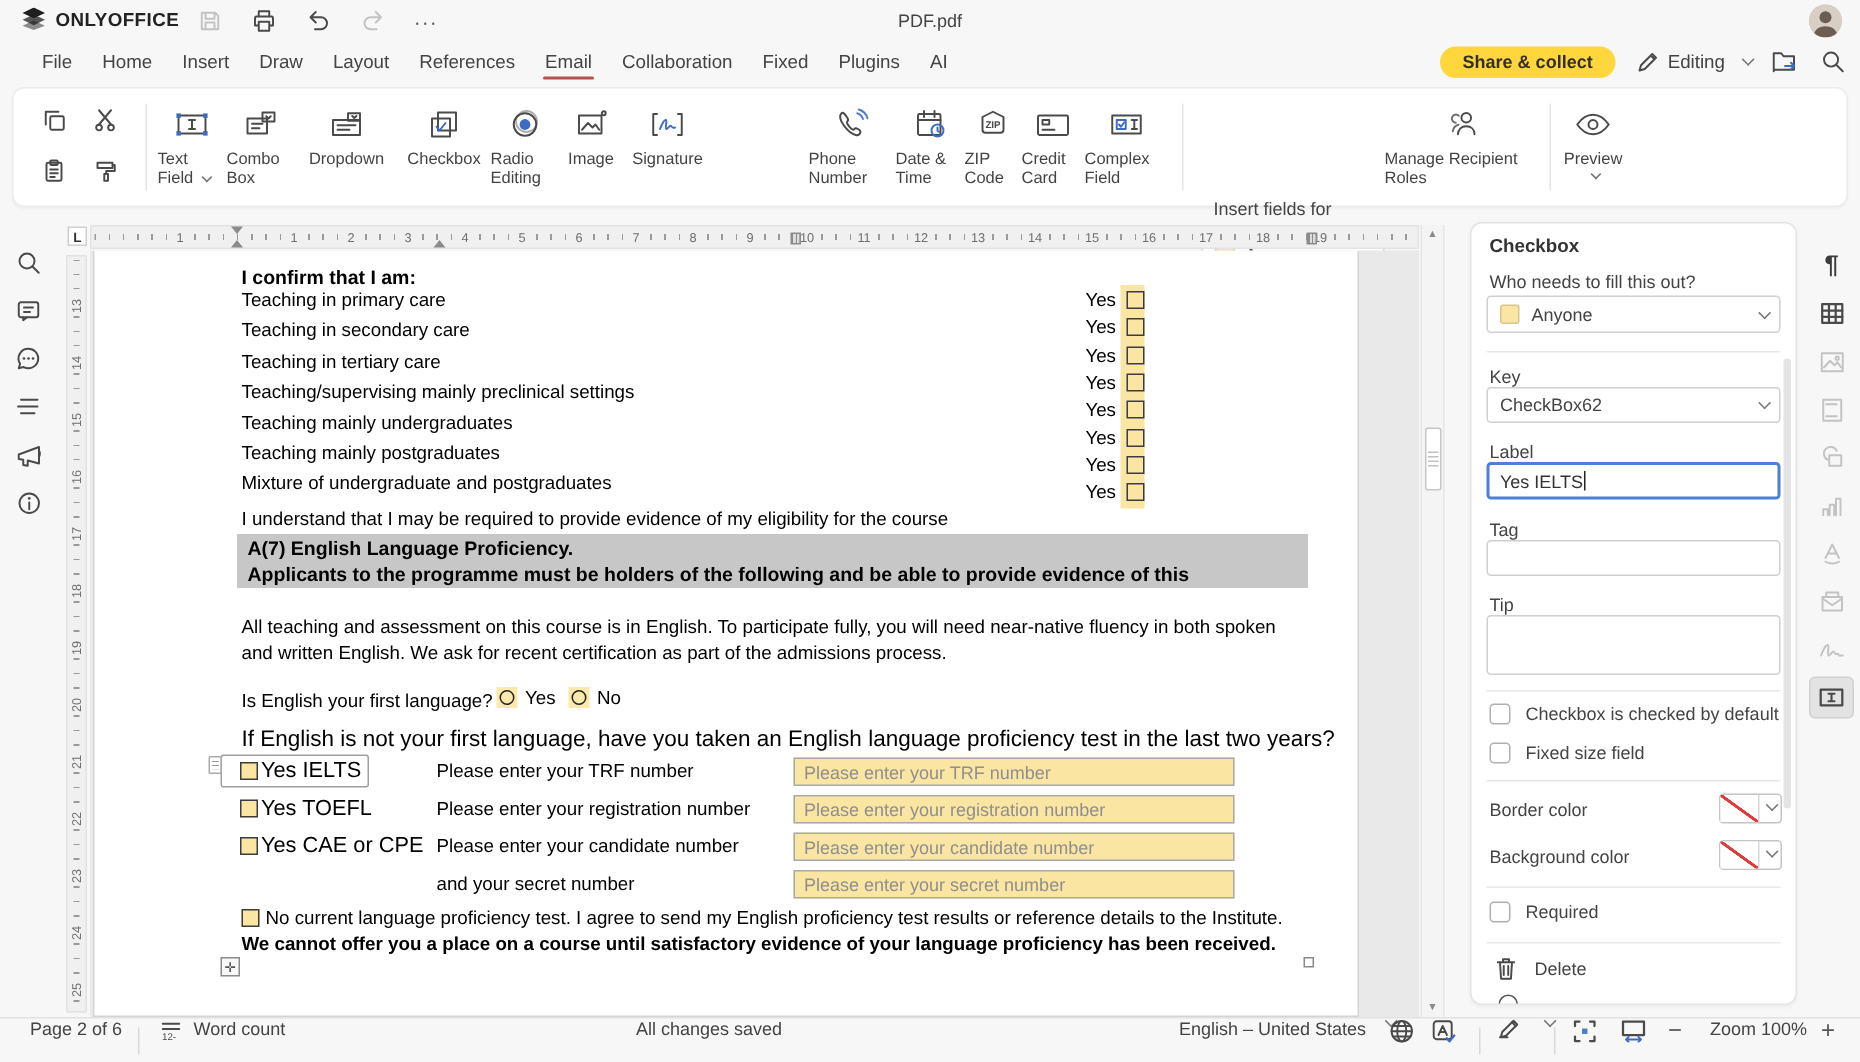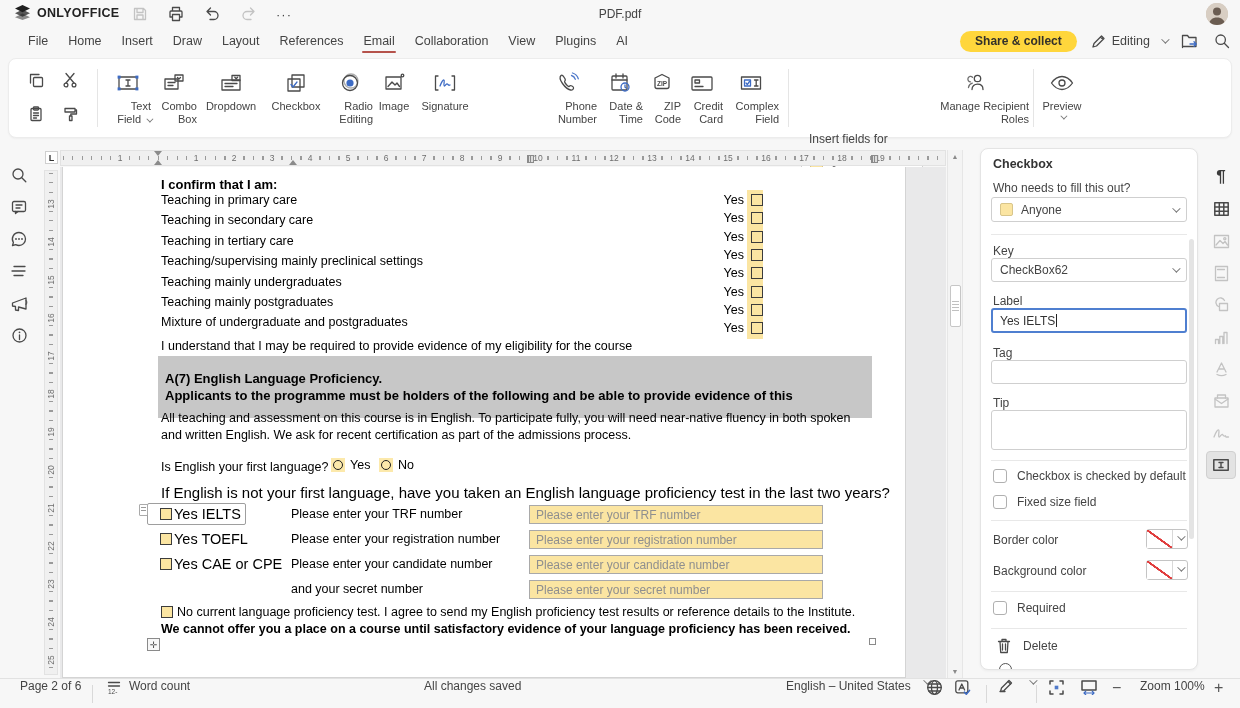--- a/index.html
+++ b/index.html
@@ -26,21 +26,21 @@
   .mtab.active::after{content:"";position:absolute;left:9px;right:9px;bottom:-1px;height:2.5px;background:#b5524b;border-radius:2px}
   .menu-right{position:absolute;right:10px;top:28px;height:26px;display:flex;align-items:center;gap:14px}
   .share-btn{background:#ffd63c;border-radius:13px;height:21px;padding:0 15px;display:flex;align-items:center;font-size:12px;font-weight:bold;color:#33302a}
   .mode{display:flex;align-items:center;gap:6px;font-size:12.5px;color:#444}
   
   .toolbar-card{position:absolute;left:8px;top:58px;width:1224px;height:80px;background:#fff;border:1px solid #ececec;border-radius:8px;box-shadow:0 1px 2px rgba(0,0,0,.04)}
   .tb-div{position:absolute;top:10px;height:58px;width:1px;background:#e5e5e5}
   .clipbtn{position:absolute;width:26px;height:26px;display:flex;align-items:center;justify-content:center;border-radius:4px}
   .tbtn{position:absolute;top:8px;height:64px;display:flex;flex-direction:column;align-items:center;border-radius:4px;padding-top:2px}
   .tbtn .ic{height:28px;display:flex;align-items:center;justify-content:center}
-  .tbtn .lbl{font-size:11px;line-height:1.18;text-align:right;color:#444;margin-top:3px}
+  .tbtn .lbl{font-size:11px;line-height:1.18;text-align:left;color:#444;margin-top:3px}
   .iff-label{position:absolute;left:800px;top:73px;width:110px;font-size:12px;color:#444}
   .role-dd{position:absolute;left:792px;top:98px;width:122px;height:25px;background:#fff;border:1px solid #cfcfcf;border-radius:3px;display:flex;align-items:center;padding:0 8px;font-size:12px;gap:7px}
   .swatch-y{width:13px;height:13px;background:#fbe5a2;border:1px solid #d8c58a;border-radius:2px}
   .role-dd .chev{margin-left:auto}
   
   .main{position:absolute;top:145px;left:0;width:1240px;height:533px}
   .rail-btn{width:30px;height:28px;display:flex;align-items:center;justify-content:center;border-radius:4px;margin:4px auto}
   .left-rail{position:absolute;left:0;top:0;width:38px;height:533px}
   .right-rail{position:absolute;left:1202px;top:0;width:38px;height:533px}
   .rail-btn.active-rail{background:#e3e3e3;border:1px solid #d0d0d0}
@@ -145,21 +145,21 @@
 
   <div class="menubar">
     <span class="mtab">File</span>
     <span class="mtab">Home</span>
     <span class="mtab">Insert</span>
     <span class="mtab">Draw</span>
     <span class="mtab">Layout</span>
     <span class="mtab">References</span>
     <span class="mtab active">Email</span>
     <span class="mtab">Collaboration</span>
-    <span class="mtab">View</span>
+    <span class="mtab">Fixed</span>
     <span class="mtab">Plugins</span>
     <span class="mtab">AI</span>
   </div>
   <div class="menu-right">
     <div class="share-btn">Share &amp; collect</div>
     <div class="mode">
       <svg width="15" height="15" viewBox="0 0 15 15">
           <path class="s" d="M2 13l1-3.5L10.5 2l2.5 2.5L5.5 12 2 13zM9.5 3l2.5 2.5"></path>
         </svg>
       <span>Editing</span>
@@ -515,21 +515,21 @@
               <span class="cbx" style="background:transparent"></span>
             </div>
 
             <div>
               <span>Yes</span>
               <span class="cbx" style="background:transparent"></span>
             </div>
           </div>
         <div class="abs" style="left:98px;top:172px;font-size:12.5px">I understand that I may be required to provide evidence of my eligibility for the course</div>
 
-        <div class="abs doc-bold" style="left:95px;top:189px;width:714px;background:#c7c7c7;padding:14px 7px;font-size:13px;line-height:17px">
+        <div class="abs doc-bold" style="left:95px;top:189px;width:714px;background:#c7c7c7;padding:1px 7px;font-size:13px;line-height:17px">
           <div>A(7) English Language Proficiency.</div>
           <div>Applicants to the programme must be holders of the following and be able to provide evidence of this</div>
         </div>
 
         <div class="abs" style="left:98px;top:243px;width:696px;font-size:12.5px;line-height:16.5px">All teaching and assessment on this course is in English.  To participate fully, you will need near-native fluency in both spoken and written English. We ask for recent certification as part of the admissions process.</div>
 
         <div class="abs" style="left:98px;top:293px;font-size:12.5px">Is English your first language?</div>
         <div class="abs" style="left:268px;top:291px;display:flex;align-items:center;gap:5px">
           <span class="radio-patch">
               <span class="radio-c"></span>

